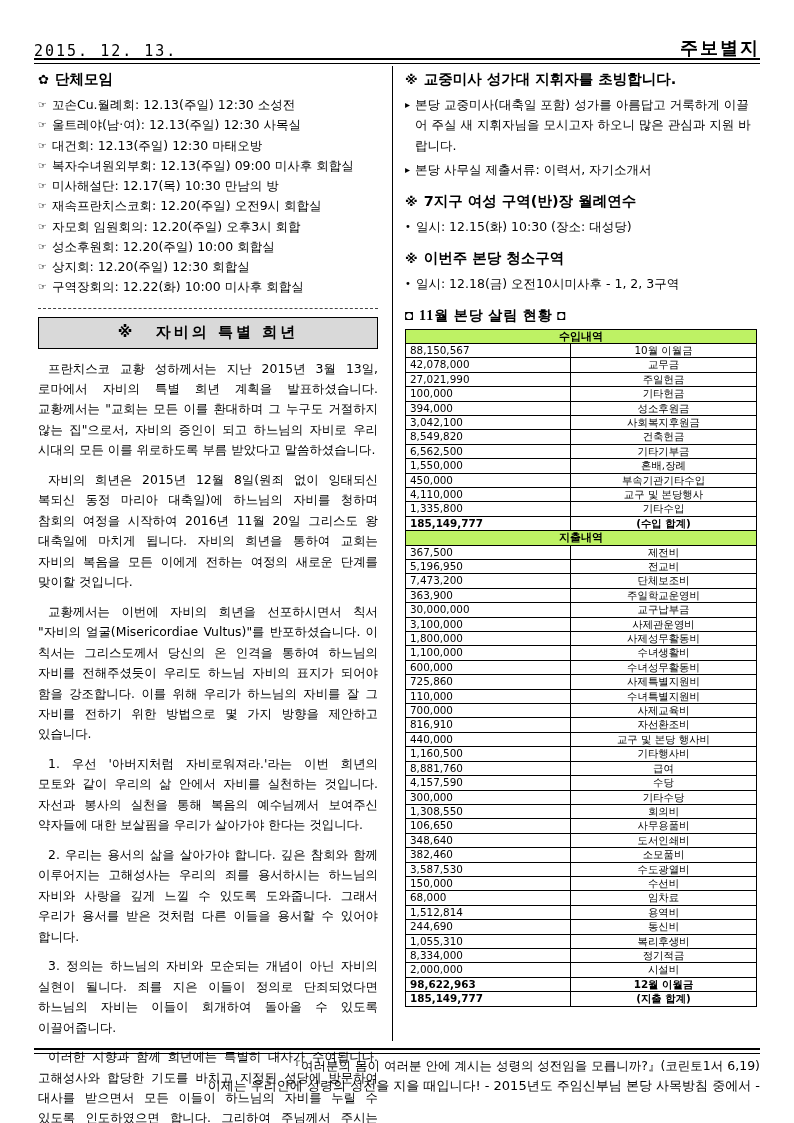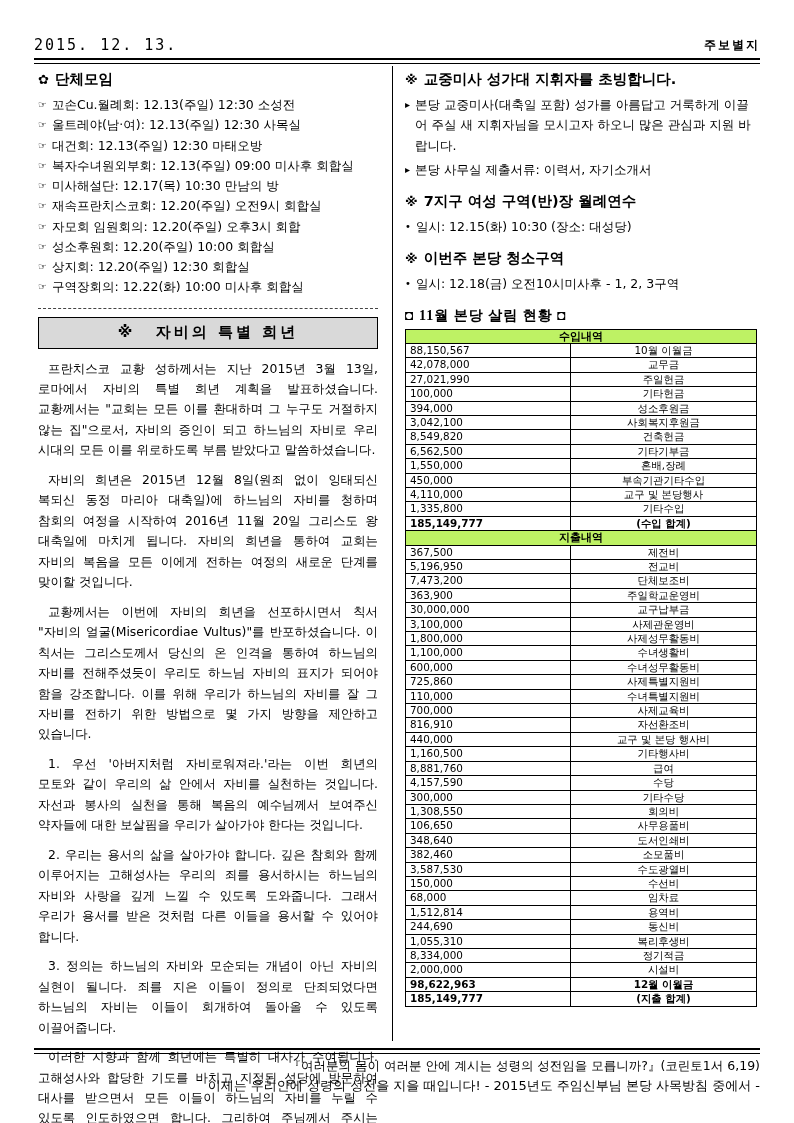--- a/index.html
+++ b/index.html
@@ -16,21 +16,21 @@
     padding:0;box-sizing:border-box;
   }
   
   .header{
     position:absolute;left:34px;top:36px;width:726px;
     display:flex;justify-content:space-between;align-items:flex-end;
   }
   .header .date{
     font-size:15px;letter-spacing:2px;font-family:"DejaVu Sans Mono","Liberation Mono",monospace;
   }
-  .header .kicker{font-size:12px;font-weight:bold;letter-spacing:2px;}
+  .header .kicker{font-size:18px;font-weight:bold;letter-spacing:2px;}
   .rule{
     position:absolute;left:34px;top:58px;width:726px;height:3px;
     border-top:2px solid #000;border-bottom:1px solid #000;
   }
   
   .cols{
     position:absolute;left:34px;top:66px;width:726px;height:975px;
     display:flex;gap:0;
   }
   .col-left{width:352px;padding:4px 8px 0 4px;box-sizing:border-box;}

